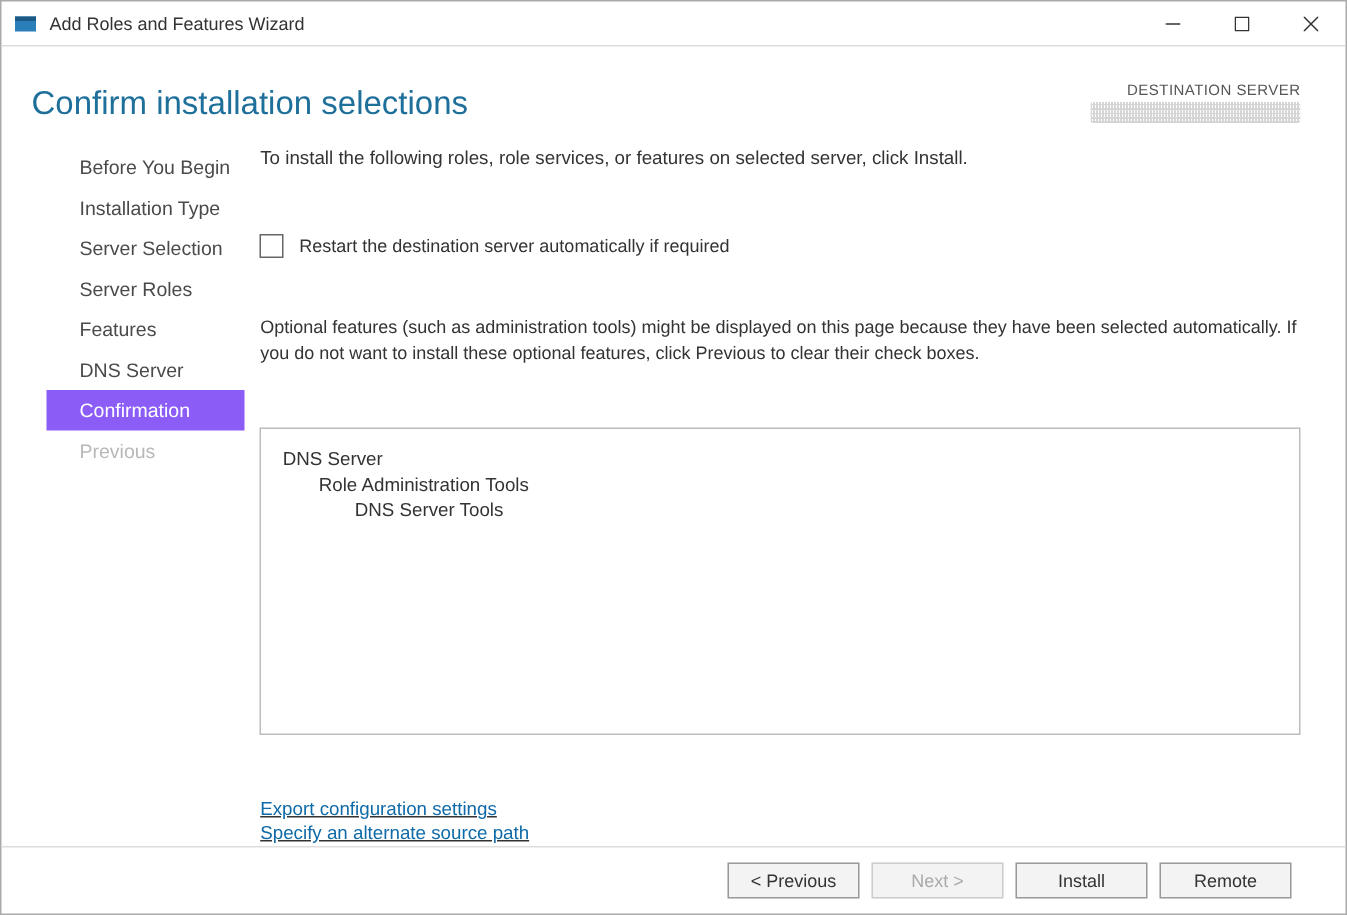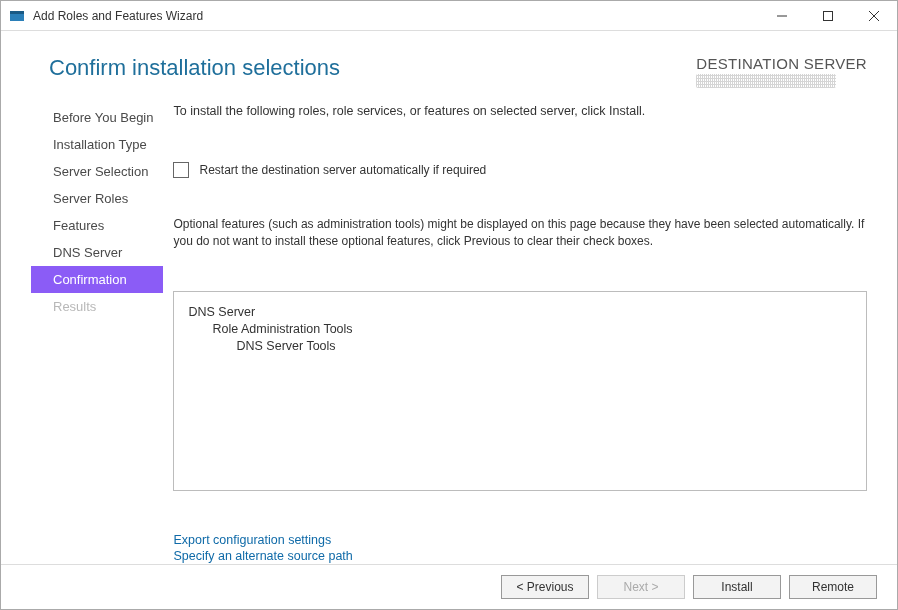--- a/index.html
+++ b/index.html
@@ -28,35 +28,35 @@
   }
   .titlebar .title { font-size: 12px; color: #333; }
   .win-controls { margin-left: auto; display: flex; }
   .win-btn {
     width: 46px; height: 30px;
     display: flex; align-items: center; justify-content: center;
     color: #333;
   }
 
   .header-area {
-    padding: 24px 30px 8px 48px;
-    display: flex;
-    align-items: flex-start;
+    padding: 24px 30px 8px 20px;
+    display: flex;
+    align-items: center;
   }
   .page-title {
     font-size: 22px;
     font-weight: 300;
     color: #1f6f9b;
   }
   .dest-box {
     margin-left: auto;
     text-align: right;
   }
   .dest-label {
-    font-size: 15px;
+    font-size: 10px;
     color: #555;
     letter-spacing: 0.3px;
   }
   .dest-name {
     width: 140px;
     height: 14px;
     margin-top: 2px;
     background: repeating-linear-gradient(0deg, #888 0 1px, transparent 1px 3px),
                 repeating-linear-gradient(90deg, #888 0 1px, transparent 1px 2px);
     opacity: 0.35;
@@ -117,32 +117,32 @@
     flex: 1 1 auto;
     min-height: 200px;
     font-size: 12.5px;
     color: #333;
     overflow: auto;
   }
   .feature-box .lvl1 { margin: 3px 0 3px 0; }
   .feature-box .lvl2 { margin: 3px 0 3px 24px; }
   .feature-box .lvl3 { margin: 3px 0 3px 48px; }
 
-  .links { margin-top: 10px; }
+  .links { margin-top: 10px; text-decoration: underline; }
   .links a {
     display: block;
     color: #0f6aa8;
     text-decoration: none;
     font-size: 12.5px;
     margin: 2px 0;
   }
 
   .button-bar {
     border-top: 1px solid #ddd;
-    padding: 10px 20px;
+    padding: 10px 36px;
     display: flex;
     justify-content: flex-end;
     gap: 8px;
   }
   .btn {
     min-width: 88px;
     height: 24px;
     border: 1px solid #999;
     background: #f3f3f3;
     font-size: 12px;
@@ -199,21 +199,21 @@
 
 <div class="body-area">
   <div class="sidebar" id="sidebar">
       <div class="sidebar-item">Before You Begin</div>
       <div class="sidebar-item">Installation Type</div>
       <div class="sidebar-item">Server Selection</div>
       <div class="sidebar-item">Server Roles</div>
       <div class="sidebar-item">Features</div>
       <div class="sidebar-item">DNS Server</div>
       <div class="sidebar-item active">Confirmation</div>
-      <div class="sidebar-item disabled">Results</div>
+      <div class="sidebar-item disabled">Previous</div>
     </div>
 
   <div class="content">
     <div class="intro">To install the following roles, role services, or features on selected server, click Install.</div>
 
     <div class="restart-row">
       <div class="chk"></div>
       <div class="restart-label">Restart the destination server automatically if required</div>
     </div>
 

